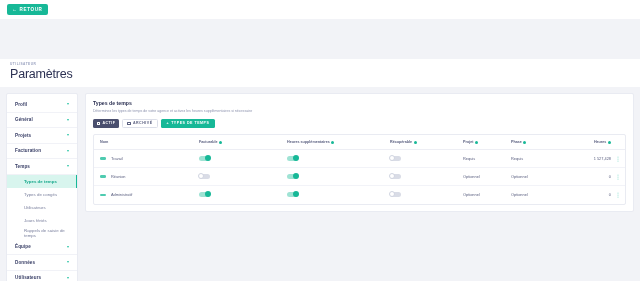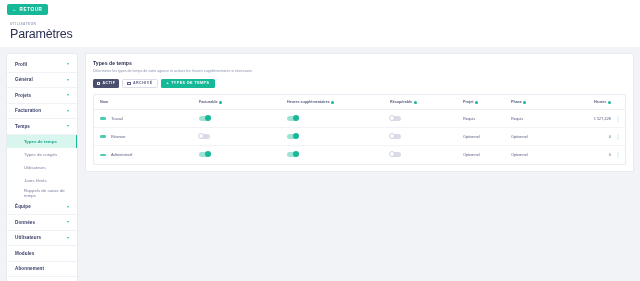--- a/index.html
+++ b/index.html
@@ -15,21 +15,21 @@
   .topbar { height: 19px; background: #ffffff; display: flex; align-items: center; padding-left: 7px; }
   .btn-back {
     height: 11px; background: #17b897; color: #ffffff;
     border-radius: 2px; display: inline-flex; align-items: center; gap: 2px;
     padding: 0 5px; font-size: 4.6px; font-weight: bold; letter-spacing: .6px;
     cursor: pointer; border: none;
   }
   .btn-back .arrow { font-size: 5px; line-height: 1; }
 
   
-  .pagehead { background: #ffffff; padding: 3px 0 6px 10px; }
+  .pagehead { background: #ffffff; padding: 3px 0 6px 10px; margin-top: 40px; }
   .crumb { font-size: 3.2px; letter-spacing: .5px; color: #9aa2c0; font-weight: bold; text-transform: uppercase; }
   .ptitle { font-size: 12.5px; color: #2c3153; font-weight: normal; margin-top: 1px; letter-spacing: -.2px; }
 
   
   .body { display: flex; gap: 7px; padding: 6px 6px 0 6px; height: 227px; }
 
   
   .sidebar {
     width: 152px; background: #ffffff; border-radius: 2px;
     border: 1px solid #e9ebf2; align-self: flex-start; padding: 3px 0 4px 0;

